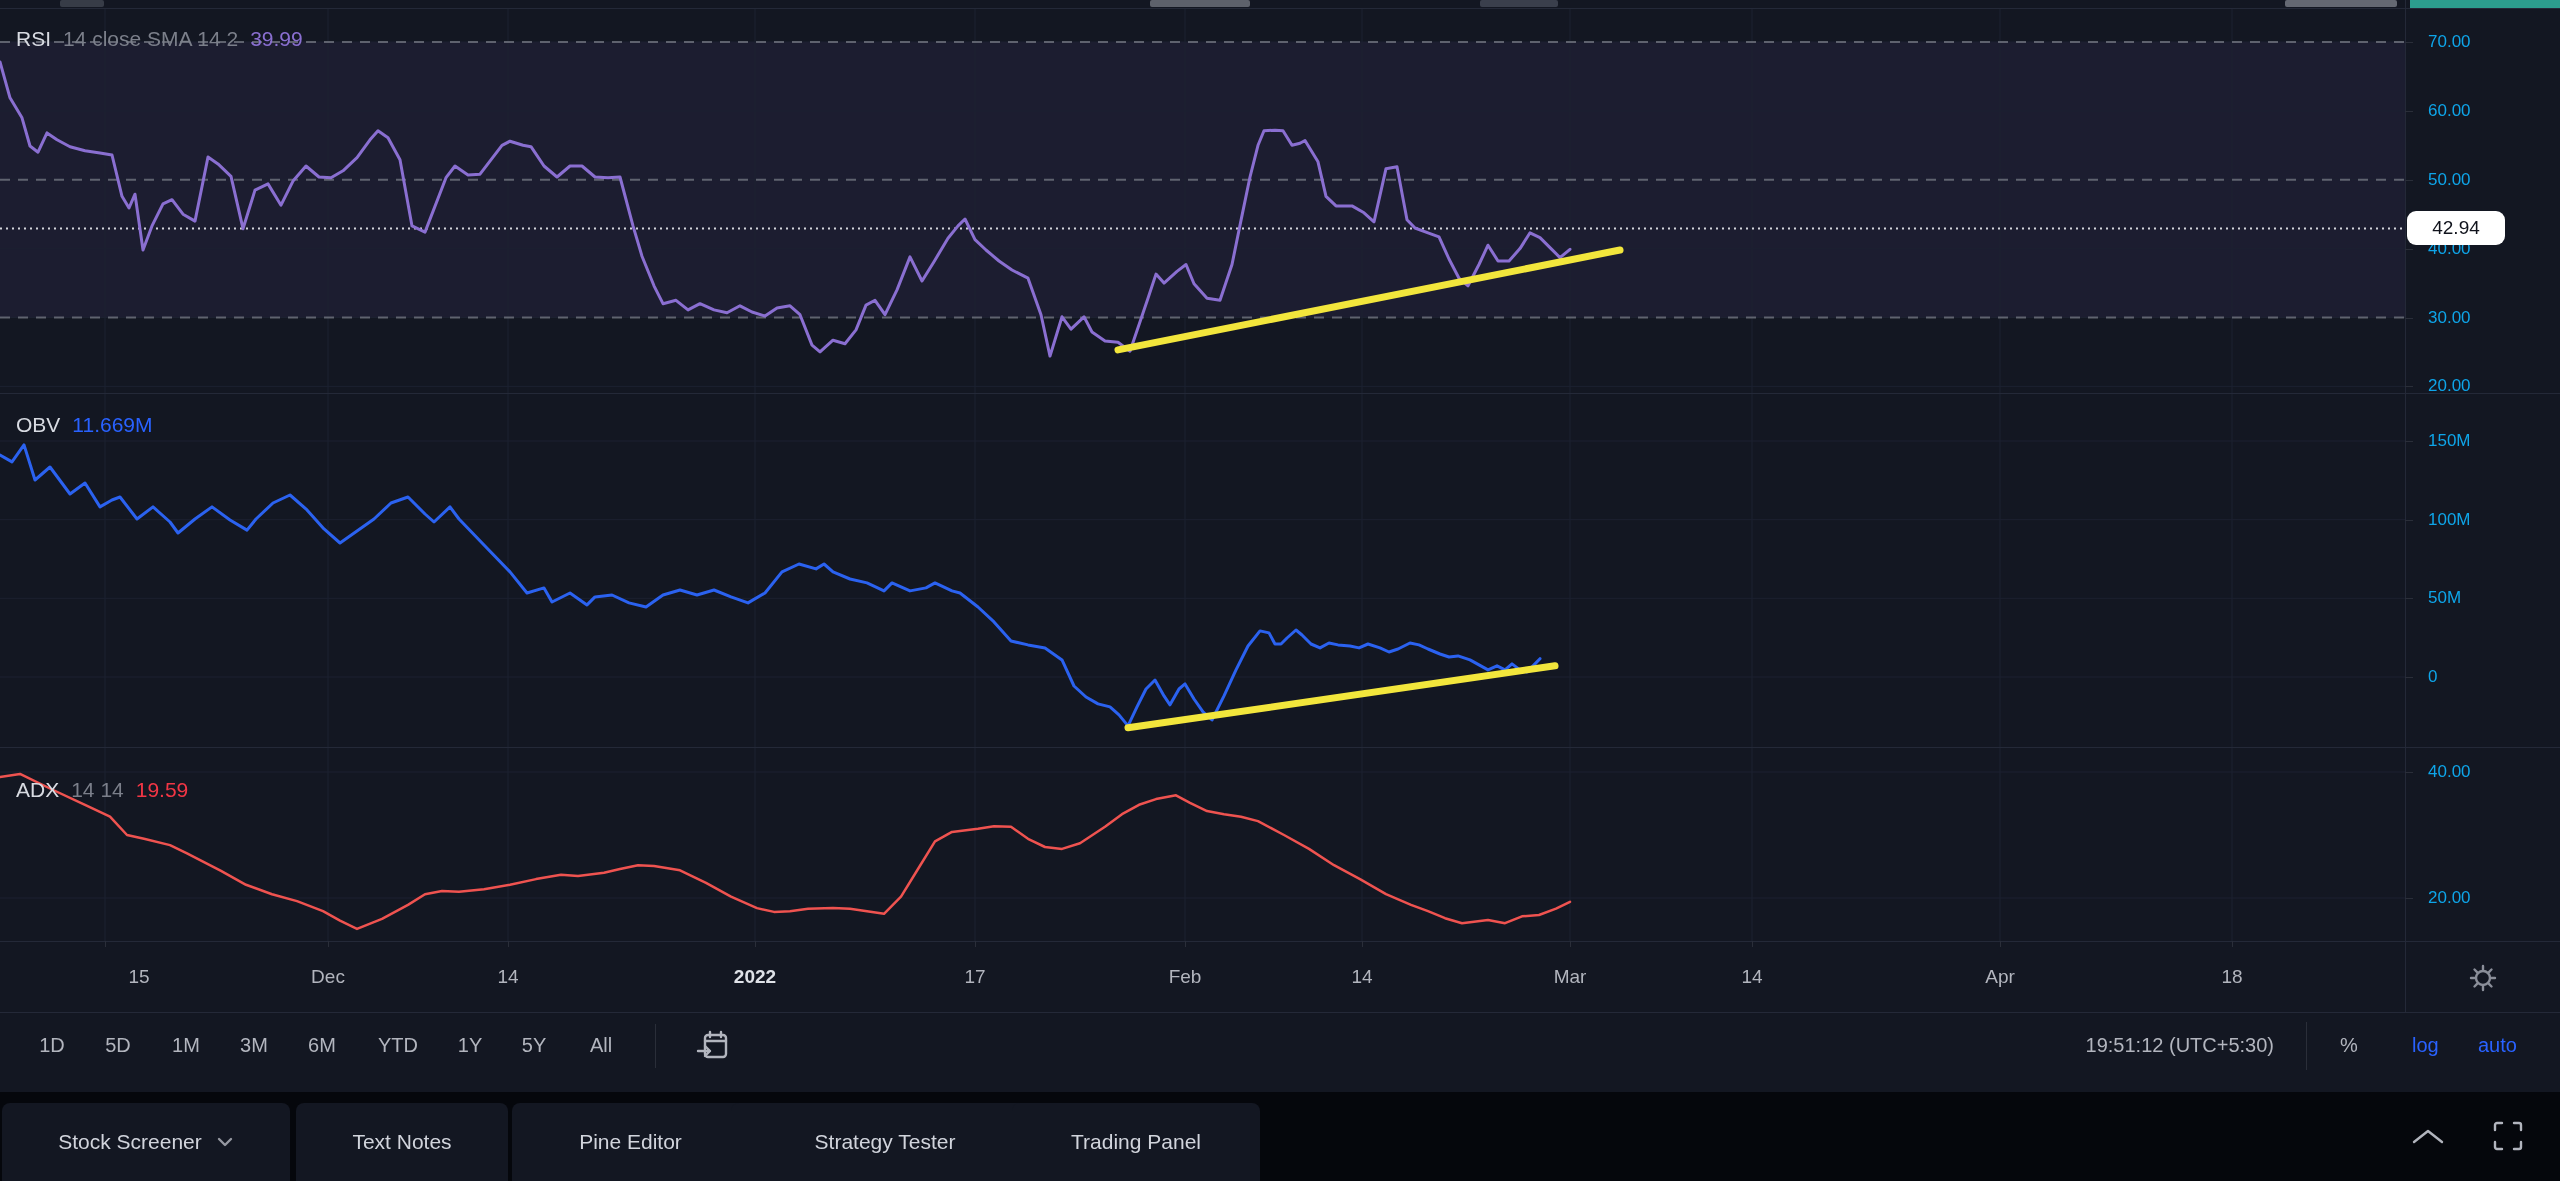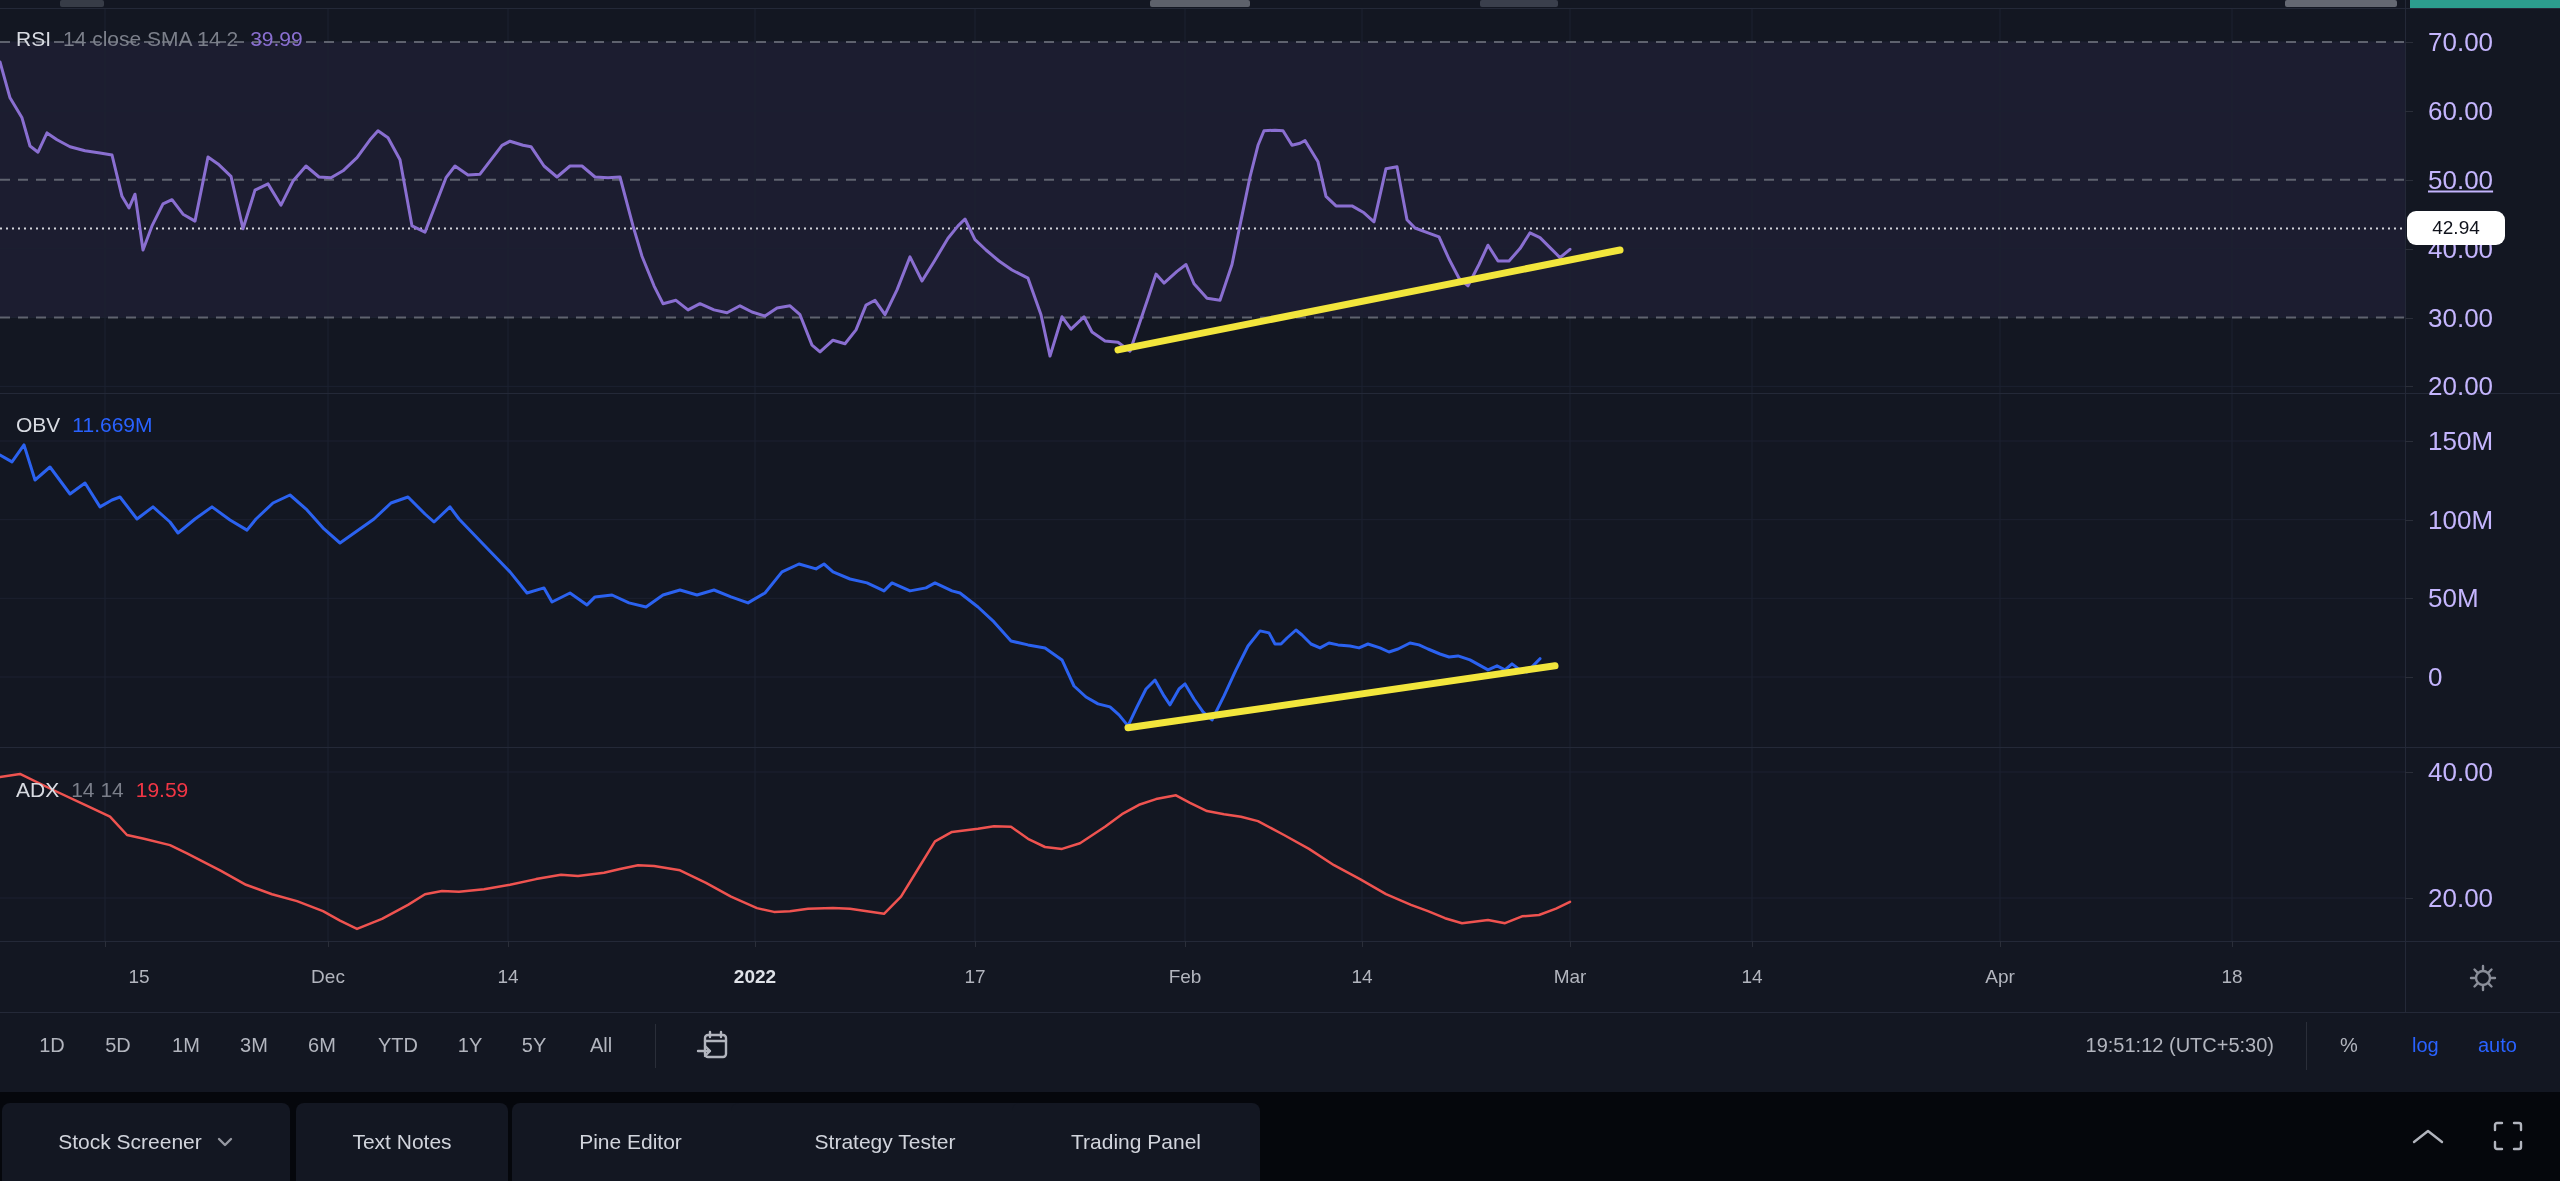--- a/index.html
+++ b/index.html
@@ -4,21 +4,21 @@
 <style>
   html,body{margin:0;padding:0;background:#05070c;}
   #stage{position:relative;width:2560px;height:1181px;background:#131722;overflow:hidden;
          font-family:"Liberation Sans","DejaVu Sans",sans-serif;color:#b2b5be;}
   #chart-svg{position:absolute;left:0;top:0;}
   .hline{position:absolute;left:0;width:2560px;height:1px;background:#242938;}
   .vline{position:absolute;width:1px;background:#242938;}
   .pane-label{position:absolute;left:16px;font-size:21px;display:flex;gap:12px;align-items:baseline;white-space:nowrap;z-index:6;justify-content:space-between;}
   .pl-name{color:#d8dbe2;}
   .pl-params{color:#7b7f8a;}
-  .axis-label{position:absolute;left:2428px;font-size:26px;color:#c4b5fd;transform:translateY(-50%);z-index:4;}
+  .axis-label{position:absolute;left:2428px;font-size:17px;color:#0ea5e9;transform:translateY(-50%);z-index:4;}
   .axis-tick{position:absolute;left:2405px;width:8px;height:1px;background:#2a2e39;z-index:4;}
   .time-label{position:absolute;top:977px;transform:translate(-50%,-50%);font-size:19px;color:#b2b5be;z-index:4;}
   .time-label.bold{color:#dfe2e8;font-weight:bold;}
   .time-tick{position:absolute;top:941px;width:1px;height:6px;background:#2a2e39;}
   .value-box{position:absolute;left:2407px;top:211px;width:98px;height:34px;background:#ffffff;border-radius:9px;
              color:#10131c;font-size:19px;display:flex;align-items:center;justify-content:center;z-index:5;}
   .tf-btn{position:absolute;top:1045px;transform:translate(-50%,-50%);font-size:20px;color:#b2b5be;cursor:pointer;padding:6px 8px;}
   .toolbar-right{position:absolute;top:1045px;transform:translateY(-50%);font-size:20px;color:#b2b5be;white-space:nowrap;}
   .blue{color:#2962ff;}
   .footer-strip{position:absolute;left:0;top:1092px;width:2560px;height:89px;background:#05070c;z-index:7;}
@@ -188,21 +188,21 @@
       <svg class="ic" width="36" height="36" viewBox="0 0 36 36">
         <path d="M5 12v-5a2 2 0 0 1 2-2h5 M24 5h5a2 2 0 0 1 2 2v5 M31 24v5a2 2 0 0 1-2 2h-5 M12 31h-5a2 2 0 0 1-2-2v-5"></path>
       </svg>
     </div>
   </div>
 
 <div class="axis-label" style="top: 42px;">70.00</div>
     <div class="axis-tick" style="top: 42px;"></div>
     <div class="axis-label" style="top: 110.875px;">60.00</div>
     <div class="axis-tick" style="top: 110.875px;"></div>
-    <div class="axis-label" style="top: 179.75px; text-decoration: underline;">50.00</div>
+    <div class="axis-label" style="top: 179.75px;">50.00</div>
     <div class="axis-tick" style="top: 179.75px;"></div>
     <div class="axis-label" style="top: 248.625px;">40.00</div>
     <div class="axis-tick" style="top: 248.625px;"></div>
     <div class="axis-label" style="top: 317.5px;">30.00</div>
     <div class="axis-tick" style="top: 317.5px;"></div>
     <div class="axis-label" style="top: 386.375px;">20.00</div>
     <div class="axis-tick" style="top: 386.375px;"></div>
     <div class="axis-label" style="top: 441px;">150M</div>
     <div class="axis-tick" style="top: 441px;"></div>
     <div class="axis-label" style="top: 519.667px;">100M</div>

